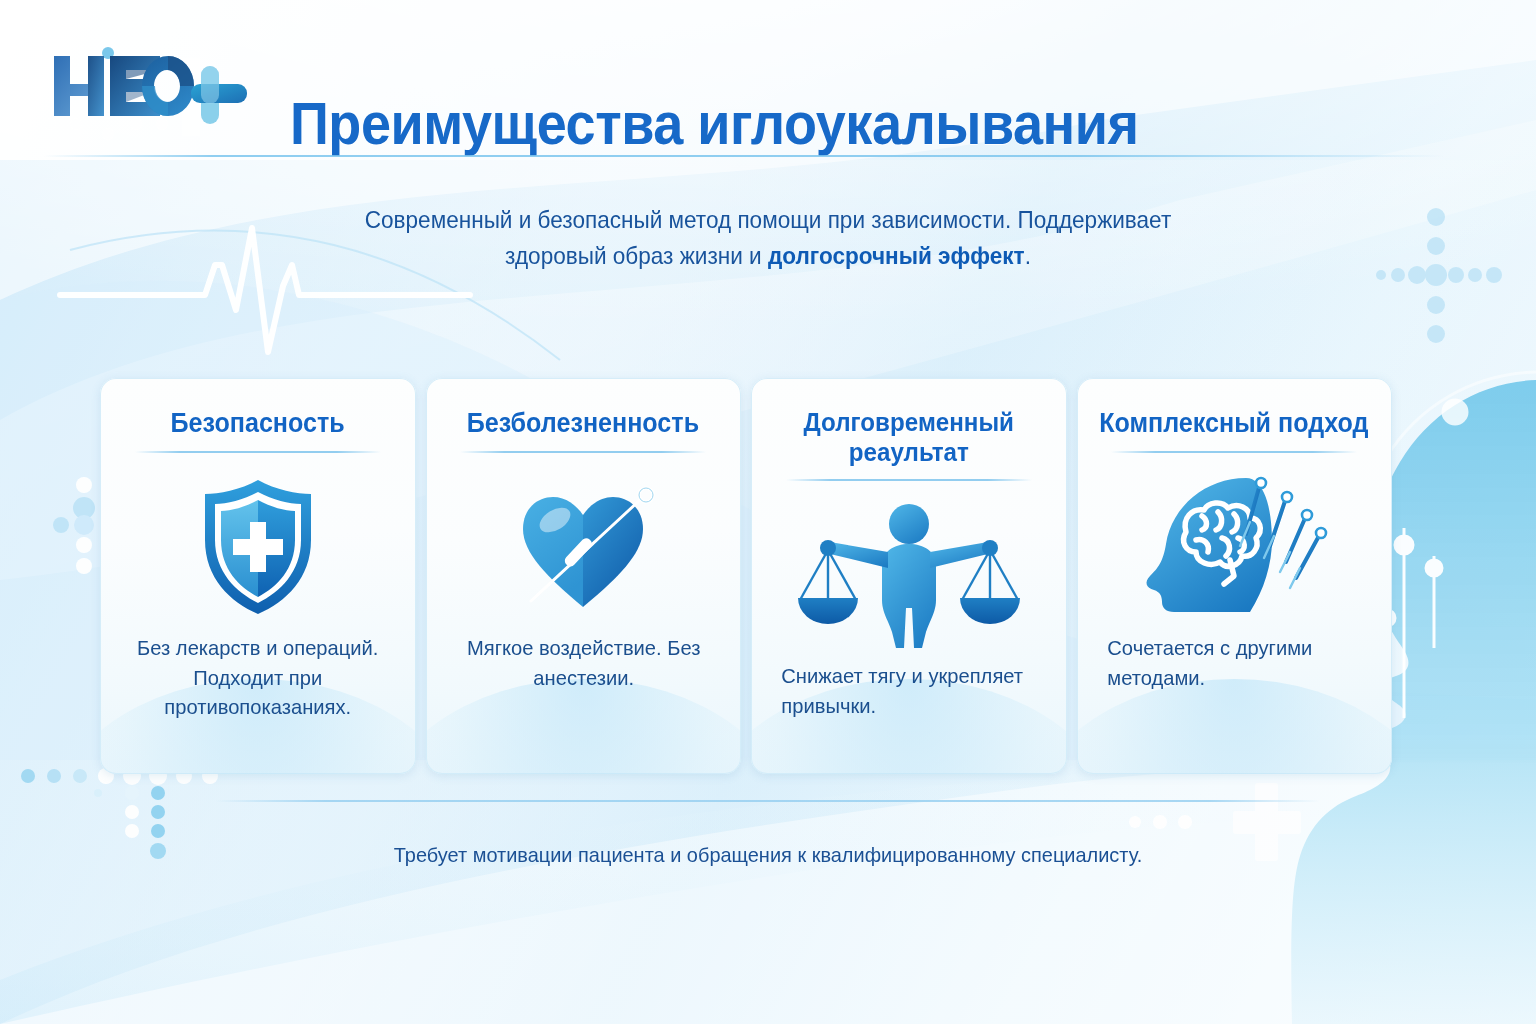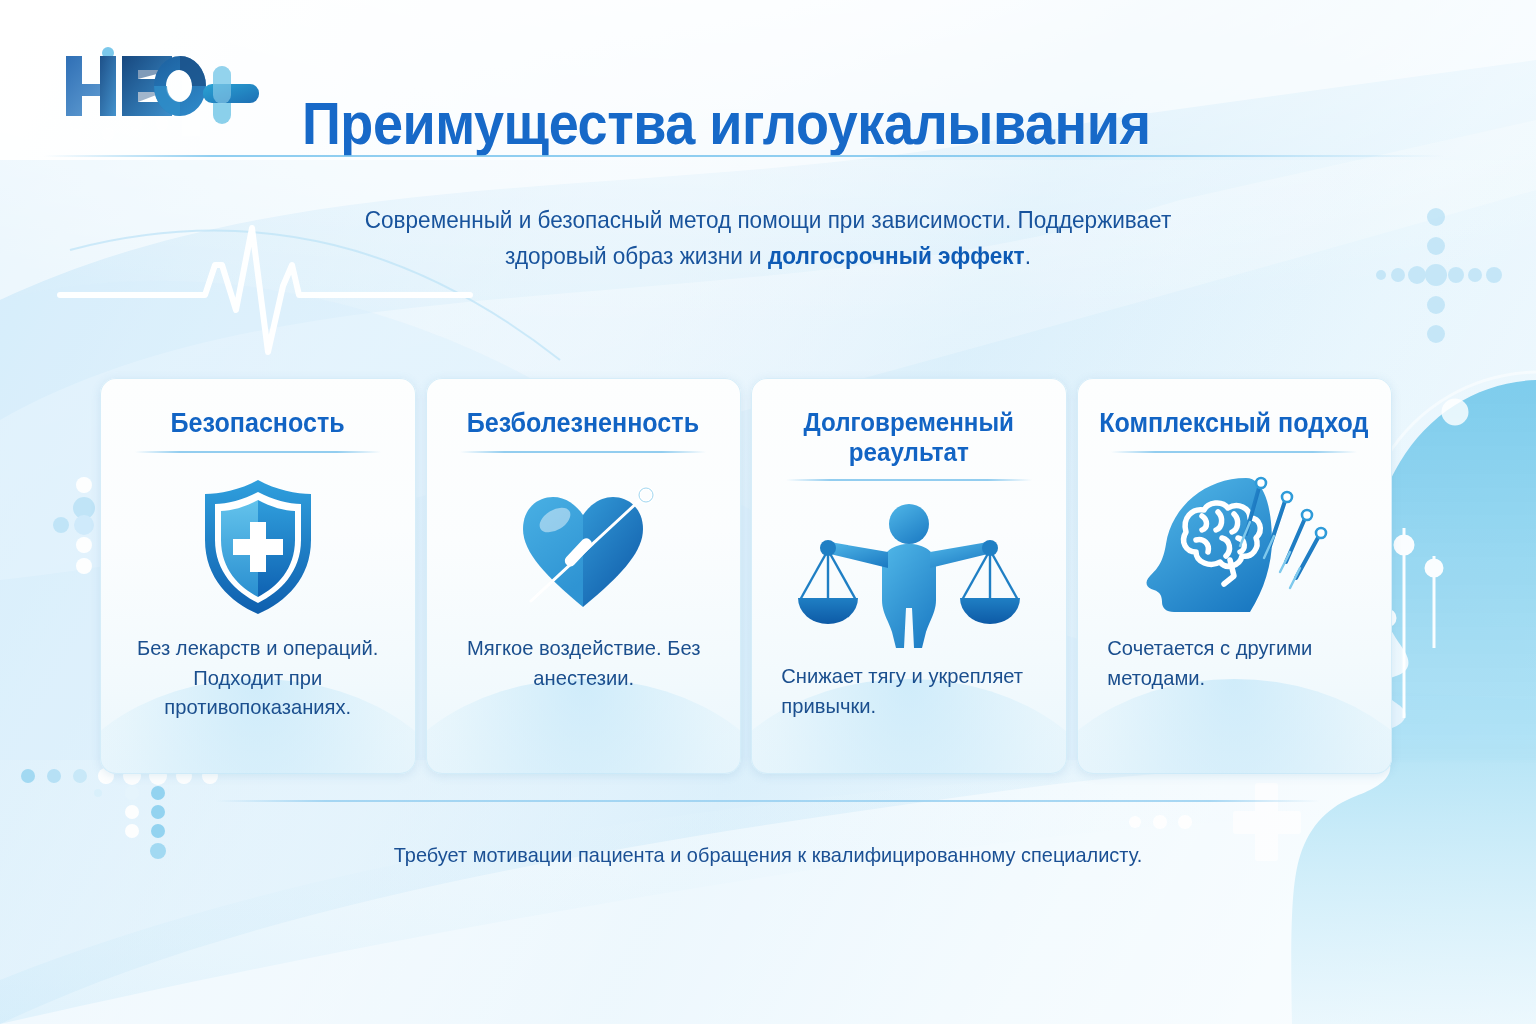--- a/index.html
+++ b/index.html
@@ -14,21 +14,21 @@
     background:
       linear-gradient(118deg,#ffffff 0%,#f5fbfe 18%,#e6f4fc 38%,#d3ecfa 55%,#e6f5fd 74%,#f8fcfe 100%);
   }
 
   
   .bg-layer{position:absolute;inset:0;pointer-events:none;}
   svg.bg-svg{position:absolute;inset:0;width:1536px;height:1024px;display:block;}
 
   
   .header{
-    position:absolute;left:12px;top:0;width:1256px;height:158px;
+    position:absolute;left:0;top:0;width:1256px;height:158px;
     display:flex;align-items:center;
   }
   .logo{
     position:absolute;left:48px;top:40px;width:210px;height:90px;
   }
   .page-title{
     position:absolute;left:290px;top:52px;width:1080px;
     font-size:60px;font-weight:bold;color:#1769c8;
     letter-spacing:-0.5px;line-height:1.05;
     font-family:"Liberation Sans","DejaVu Sans",sans-serif;

